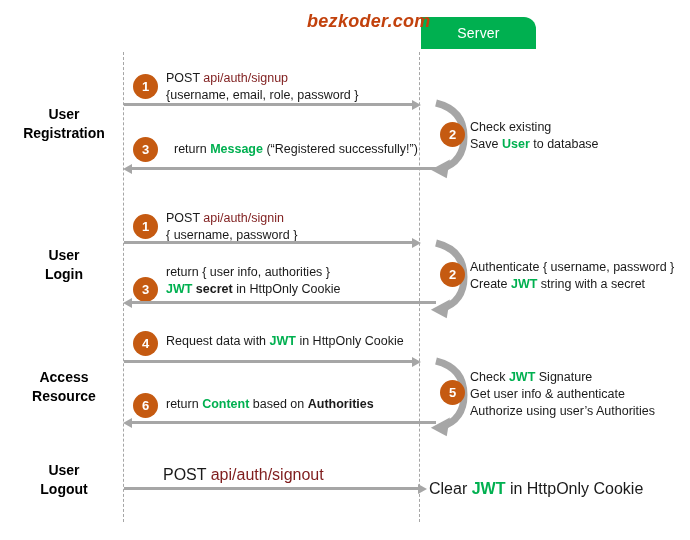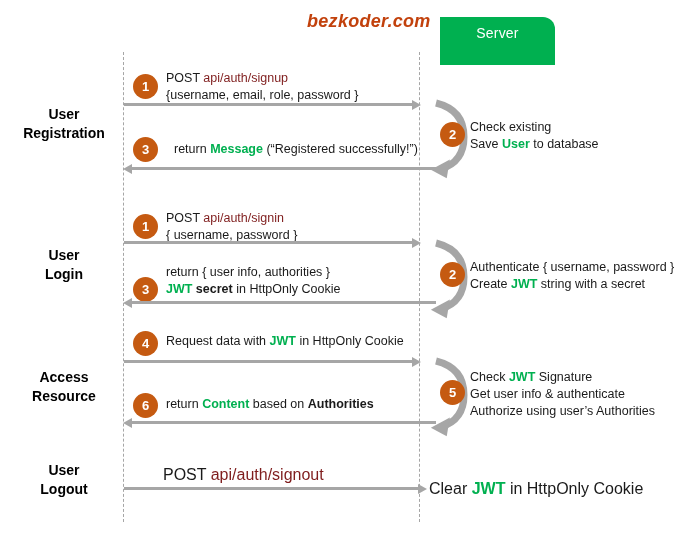--- a/index.html
+++ b/index.html
@@ -32,24 +32,23 @@
     top: 20px;
     width: 106px;
     height: 32px;
     background: #C00000;
     border-radius: 12px 0 0 0;
   }
   #actor-server {
     left: 421px;
     top: 17px;
     width: 115px;
-    height: 48px;
+    height: 32px;
     background: #00B050;
     border-radius: 0 12px 0 0;
-    margin-left: 19px;
   }
 
   
   #watermark {
     position: absolute;
     left: 307px;
     top: 11px;
     font-size: 18px;
     font-style: italic;
     font-weight: bold;

